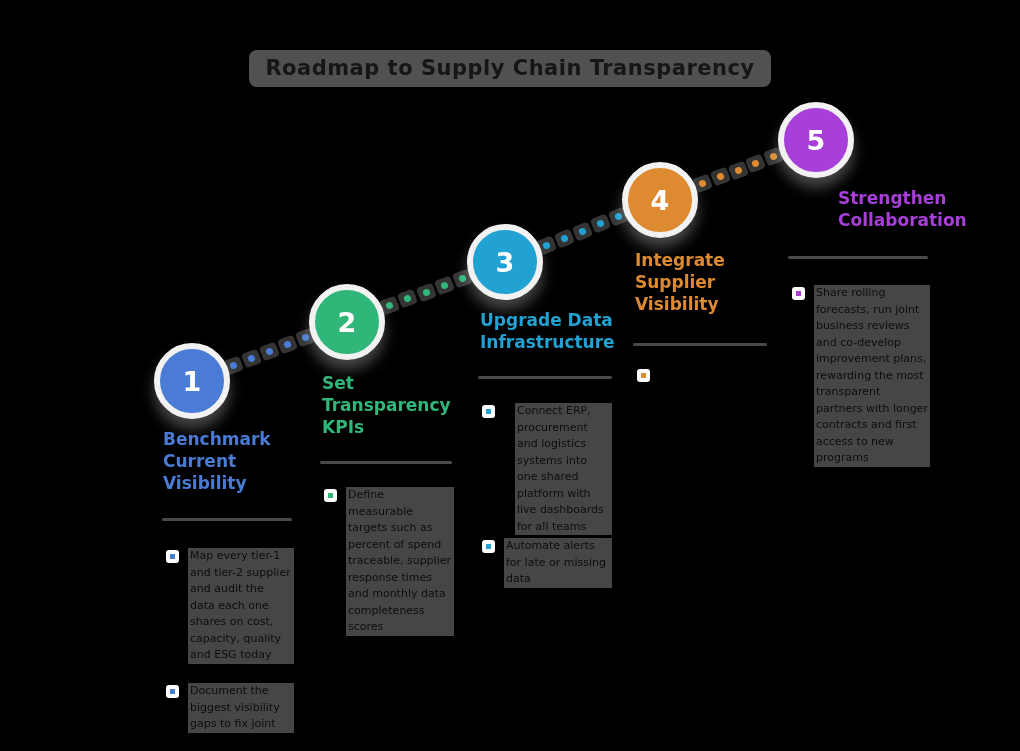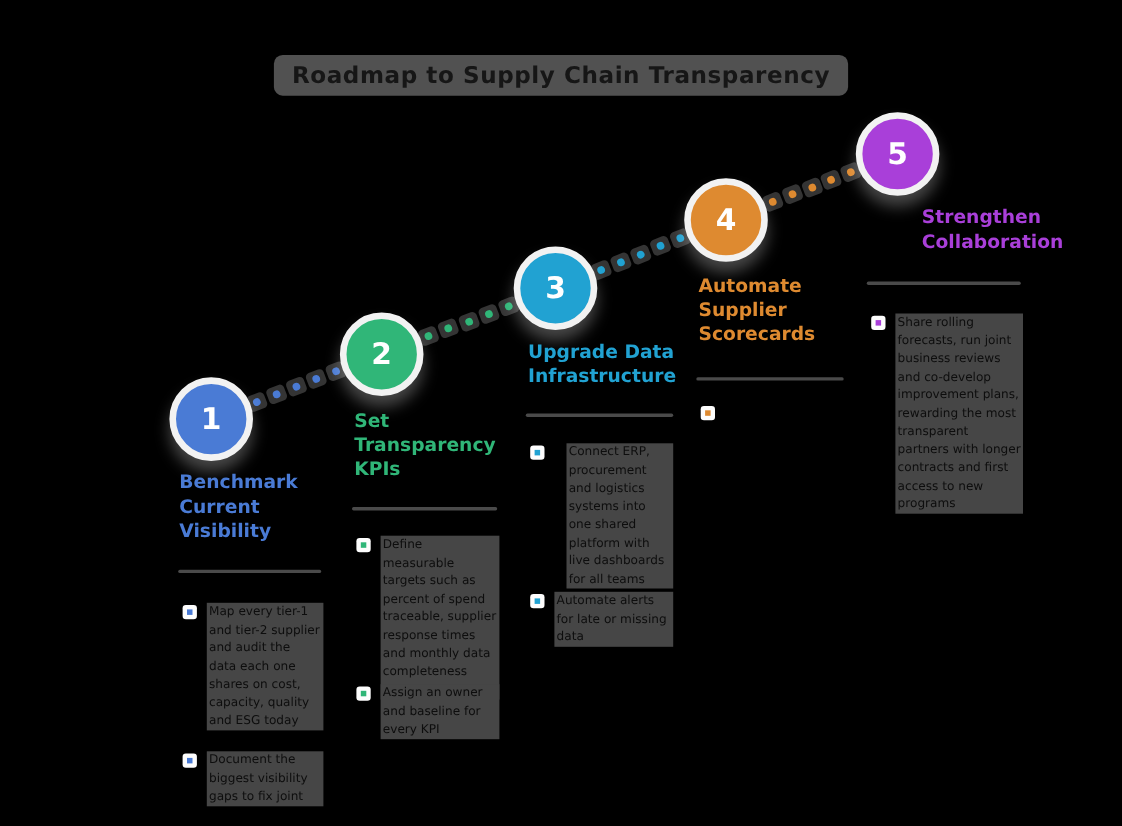--- a/index.html
+++ b/index.html
@@ -141,26 +141,20 @@
     <span class="num">2</span>
   </div>
   <div class="step-heading" style="left: 322px; top: 372px; width: 135px; --step-color: #30B678;">Set Transparency KPIs</div>
   <div class="divider" style="left:320px;top:461px;width:132px;"></div>
   <div class="bullet" style="left: 324px; top: 487px; width: 130px; --step-color: #30B678;">
     <span class="bullet-box">
         <span class="sq"></span>
       </span>
     <span class="bullet-text">Define measurable targets such as percent of spend traceable, supplier response times and monthly data completeness scores</span>
   </div>
-  <div class="bullet" style="left: 324px; top: 622px; width: 130px; --step-color: #30B678;">
-    <span class="bullet-box">
-        <span class="sq"></span>
-      </span>
-    <span class="bullet-text">Assign an owner and baseline for every KPI</span>
-  </div>
 
   <div class="step-circle" style="left: 467px; top: 224px; --step-color: #21A2D2;">
     <span class="num">3</span>
   </div>
   <div class="step-heading" style="left: 480px; top: 309px; width: 140px; --step-color: #21A2D2;">Upgrade Data Infrastructure</div>
   <div class="divider" style="left:478px;top:376px;width:134px;"></div>
   <div class="bullet" style="left: 482px; top: 403px; width: 130px; gap: 20px; --step-color: #21A2D2;">
     <span class="bullet-box">
         <span class="sq"></span>
       </span>
@@ -169,21 +163,21 @@
   <div class="bullet" style="left: 482px; top: 538px; width: 130px; --step-color: #21A2D2;">
     <span class="bullet-box">
         <span class="sq"></span>
       </span>
     <span class="bullet-text">Automate alerts for late or missing data</span>
   </div>
 
   <div class="step-circle" style="left: 622px; top: 162px; --step-color: #DE8A30;">
     <span class="num">4</span>
   </div>
-  <div class="step-heading" style="left: 635px; top: 249px; width: 130px; --step-color: #DE8A30;">Automate Supplier Scorecards</div>
+  <div class="step-heading" style="left: 635px; top: 249px; width: 130px; --step-color: #DE8A30;">Integrate Supplier Visibility</div>
   <div class="divider" style="left:633px;top:343px;width:134px;"></div>
   <div class="bullet" style="left: 637px; top: 367px; width: 134px; --step-color: #DE8A30;">
     <span class="bullet-box">
         <span class="sq"></span>
       </span>
   </div>
 
   <div class="step-circle" style="left: 778px; top: 102px; --step-color: #A93FD9;">
     <span class="num">5</span>
   </div>

